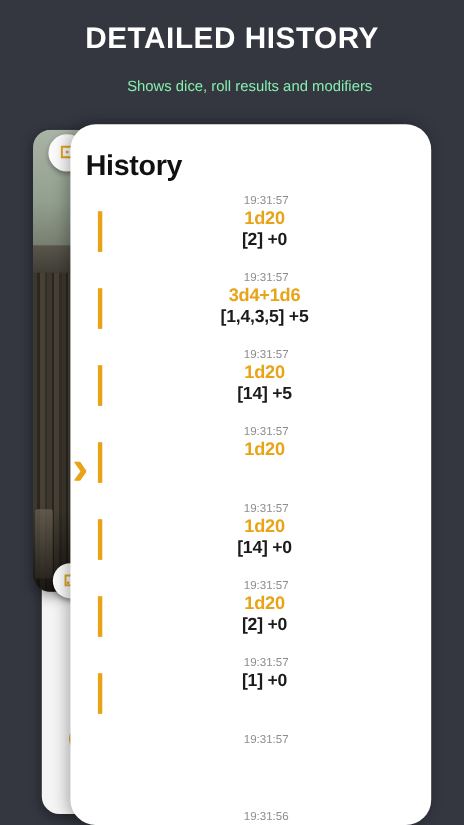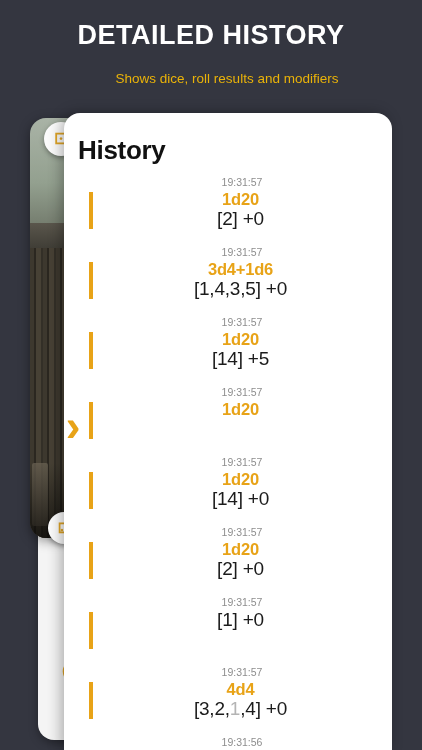--- a/index.html
+++ b/index.html
@@ -15,21 +15,21 @@
   .promo-title {
     position:absolute; left:0; top:20px; width:422px;
     text-align:center;
     font-size:27px; font-weight:bold; letter-spacing:0.5px;
     color:#ffffff;
   }
   .promo-sub {
     position:absolute; left:0; top:71px; width:422px;
     text-align:center;
     font-size:13.5px; font-weight:normal;
-    color:#eab308;
+    color:#86efac;
     padding-left:32px;
   }
 
   
   .card-back-2 {
     position:absolute; left:38px; top:128px;
     width:340px; height:612px;
     background:#f4f4f4;
     border-radius:16px;
     box-shadow:0 3px 10px rgba(0,0,0,0.35);
@@ -99,20 +99,21 @@
   
   .history-card {
     position:absolute; left:64px; top:113px;
     width:328px; height:637px;
     background:#ffffff;
     border-top-left-radius:16px;
     border-top-right-radius:16px;
     box-shadow:-3px 0 14px rgba(0,0,0,0.30);
     overflow:hidden;
     z-index:5;
+    border-radius:23px;
   }
   .history-title {
     position:absolute; left:14px; top:22px;
     font-size:26px; font-weight:bold; color:#111111;
     letter-spacing:-0.3px;
   }
   .history-list {
     position:absolute; left:0; top:63px; width:100%; height:574px;
     overflow:hidden;
   }
@@ -124,21 +125,21 @@
   .entry-body { position:relative; margin-top:1px; }
   .entry-bar {
     position:absolute; left:0; top:2px;
     width:4px; height:37px; background:#e8a317;
   }
   .entry-dice {
     font-size:16.5px; font-weight:bold; color:#e8a317;
     line-height:19px; letter-spacing:-0.2px;
   }
   .entry-result {
-    font-size:19px; font-weight:normal; color:#1b1b1b;
+    font-size:16px; font-weight:bold; color:#1b1b1b;
     line-height:20px; letter-spacing:-0.2px;
   }
   .entry-result .dropped { color:#b4b4b4; }
 </style>
 </head>
 <body>
 
 <div id="root">
 
   <div class="promo-title">DETAILED HISTORY</div>
@@ -171,21 +172,21 @@
             <div class="entry-bar"></div>
             <div class="entry-dice">1d20</div>
             <div class="entry-result">[2] +0</div>
           </div>
         </div>
         <div class="entry">
           <div class="entry-time">19:31:57</div>
           <div class="entry-body">
             <div class="entry-bar"></div>
             <div class="entry-dice">3d4+1d6</div>
-            <div class="entry-result">[1,4,3,5] +0</div>
+            <div class="entry-result">[1,4,3,5] +5</div>
           </div>
         </div>
         <div class="entry">
           <div class="entry-time">19:31:57</div>
           <div class="entry-body">
             <div class="entry-bar"></div>
             <div class="entry-dice">1d20</div>
             <div class="entry-result">[14] +5</div>
           </div>
         </div>
@@ -214,25 +215,20 @@
         </div>
         <div class="entry">
           <div class="entry-time">19:31:57</div>
           <div class="entry-body">
             <div class="entry-bar"></div>
             <div class="entry-result">[1] +0</div>
           </div>
         </div>
         <div class="entry">
           <div class="entry-time">19:31:57</div>
-          <div class="entry-body">
-            <div class="entry-bar"></div>
-            <div class="entry-dice">4d4</div>
-            <div class="entry-result">[3,2,<span class="dropped">1</span>,4] +0</div>
-          </div>
         </div>
         <div class="entry">
           <div class="entry-time">19:31:56</div>
         </div>
       </div>
   </div>
 
 </div>
 
 </body></html>

